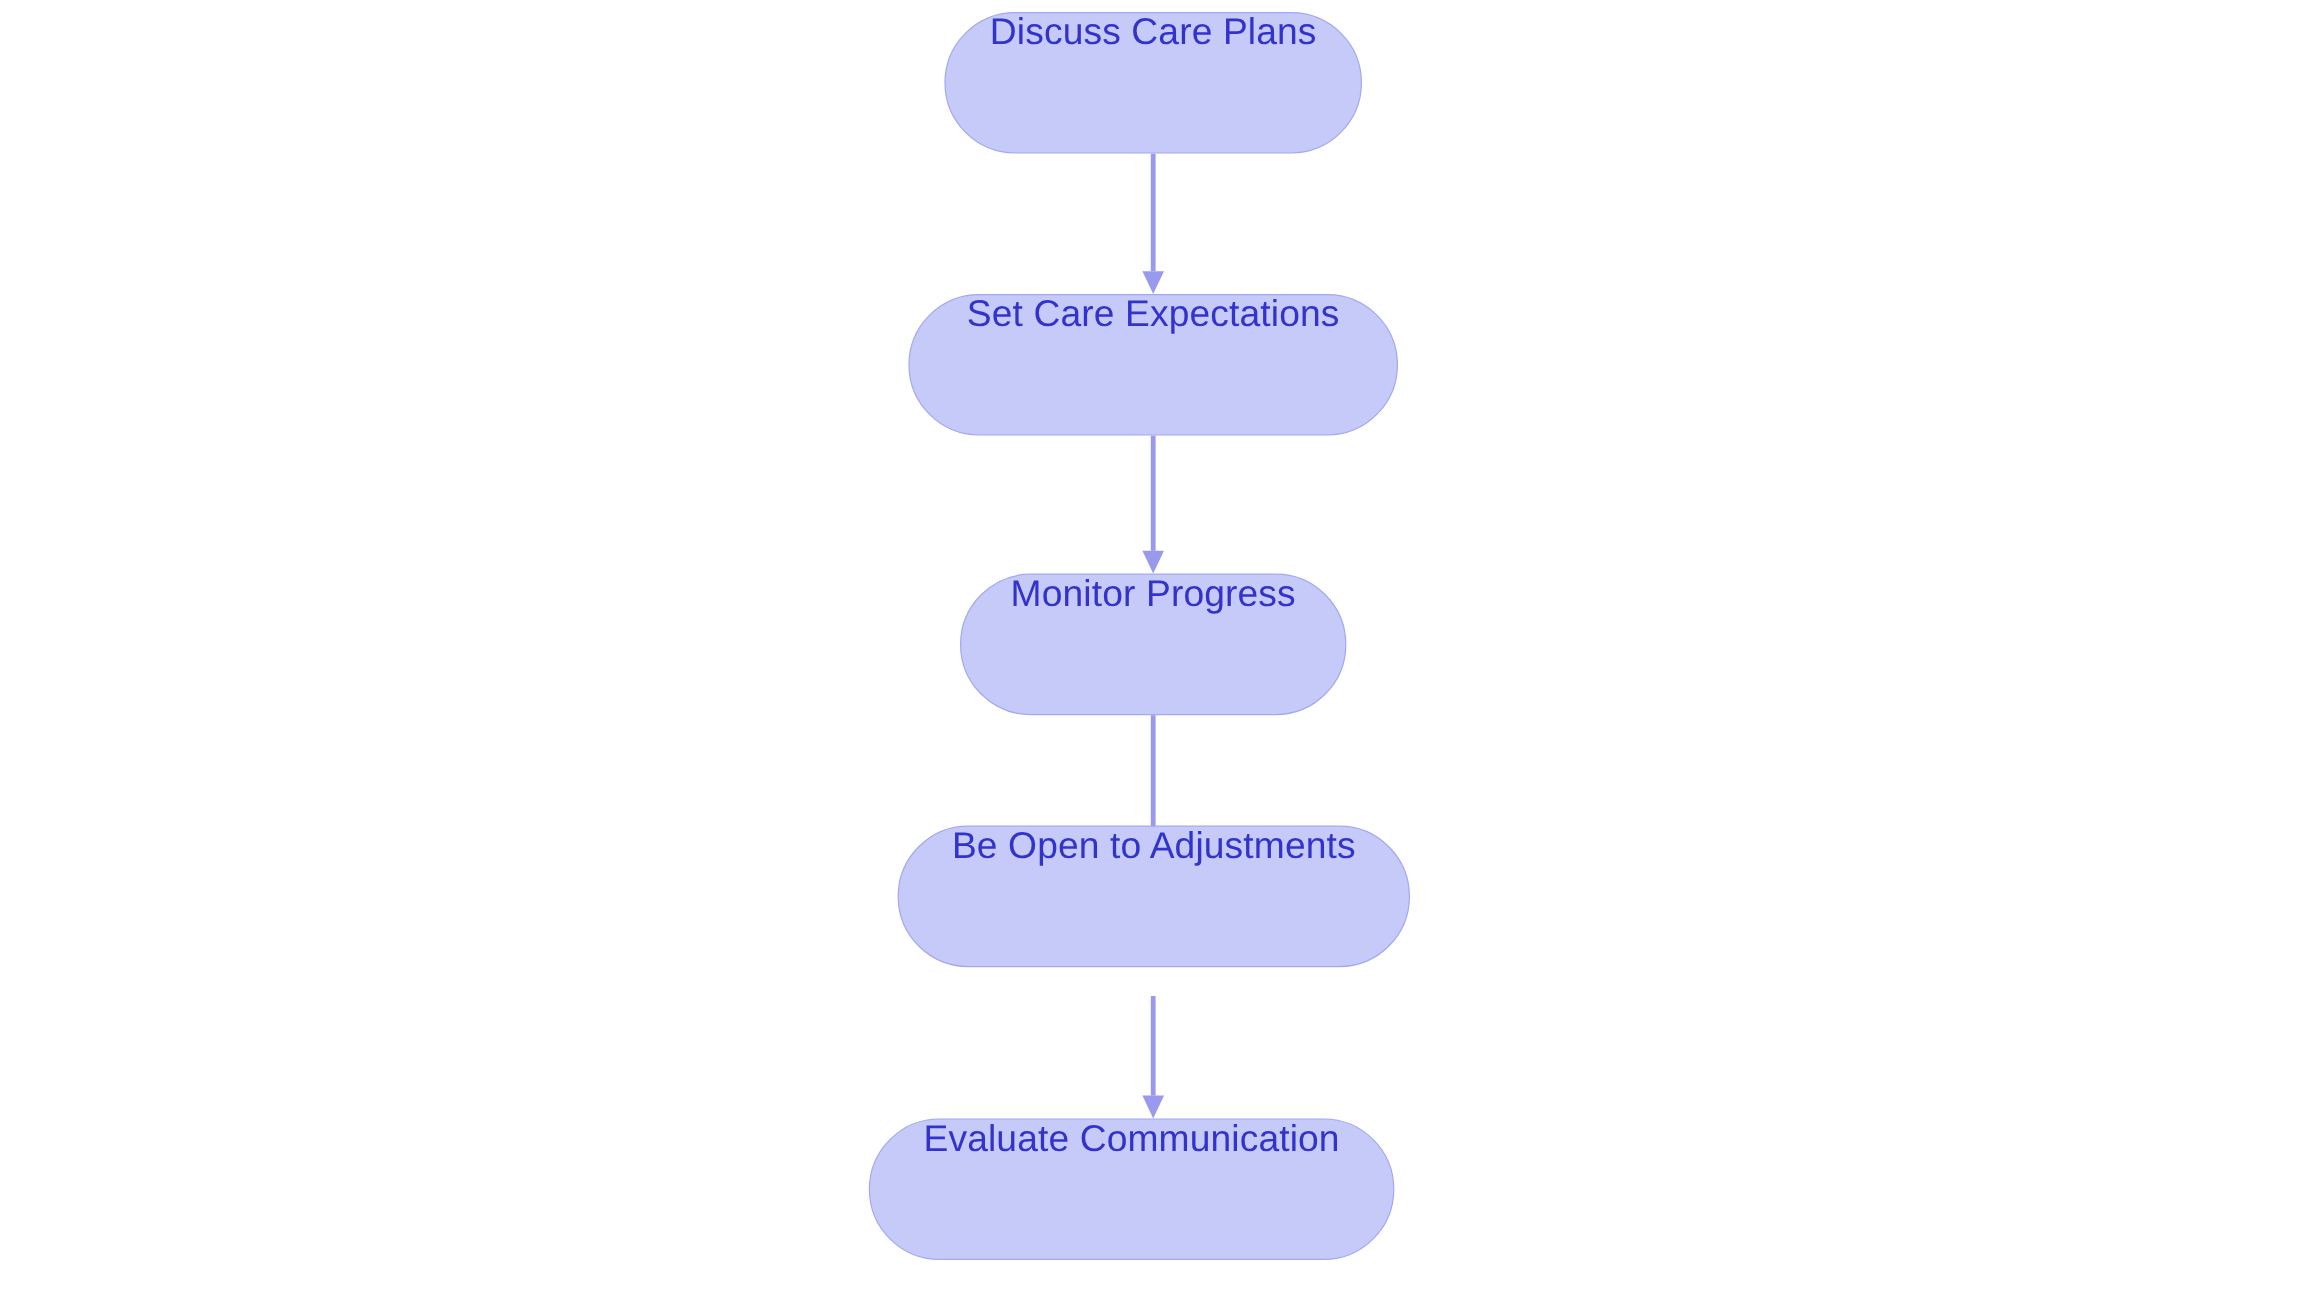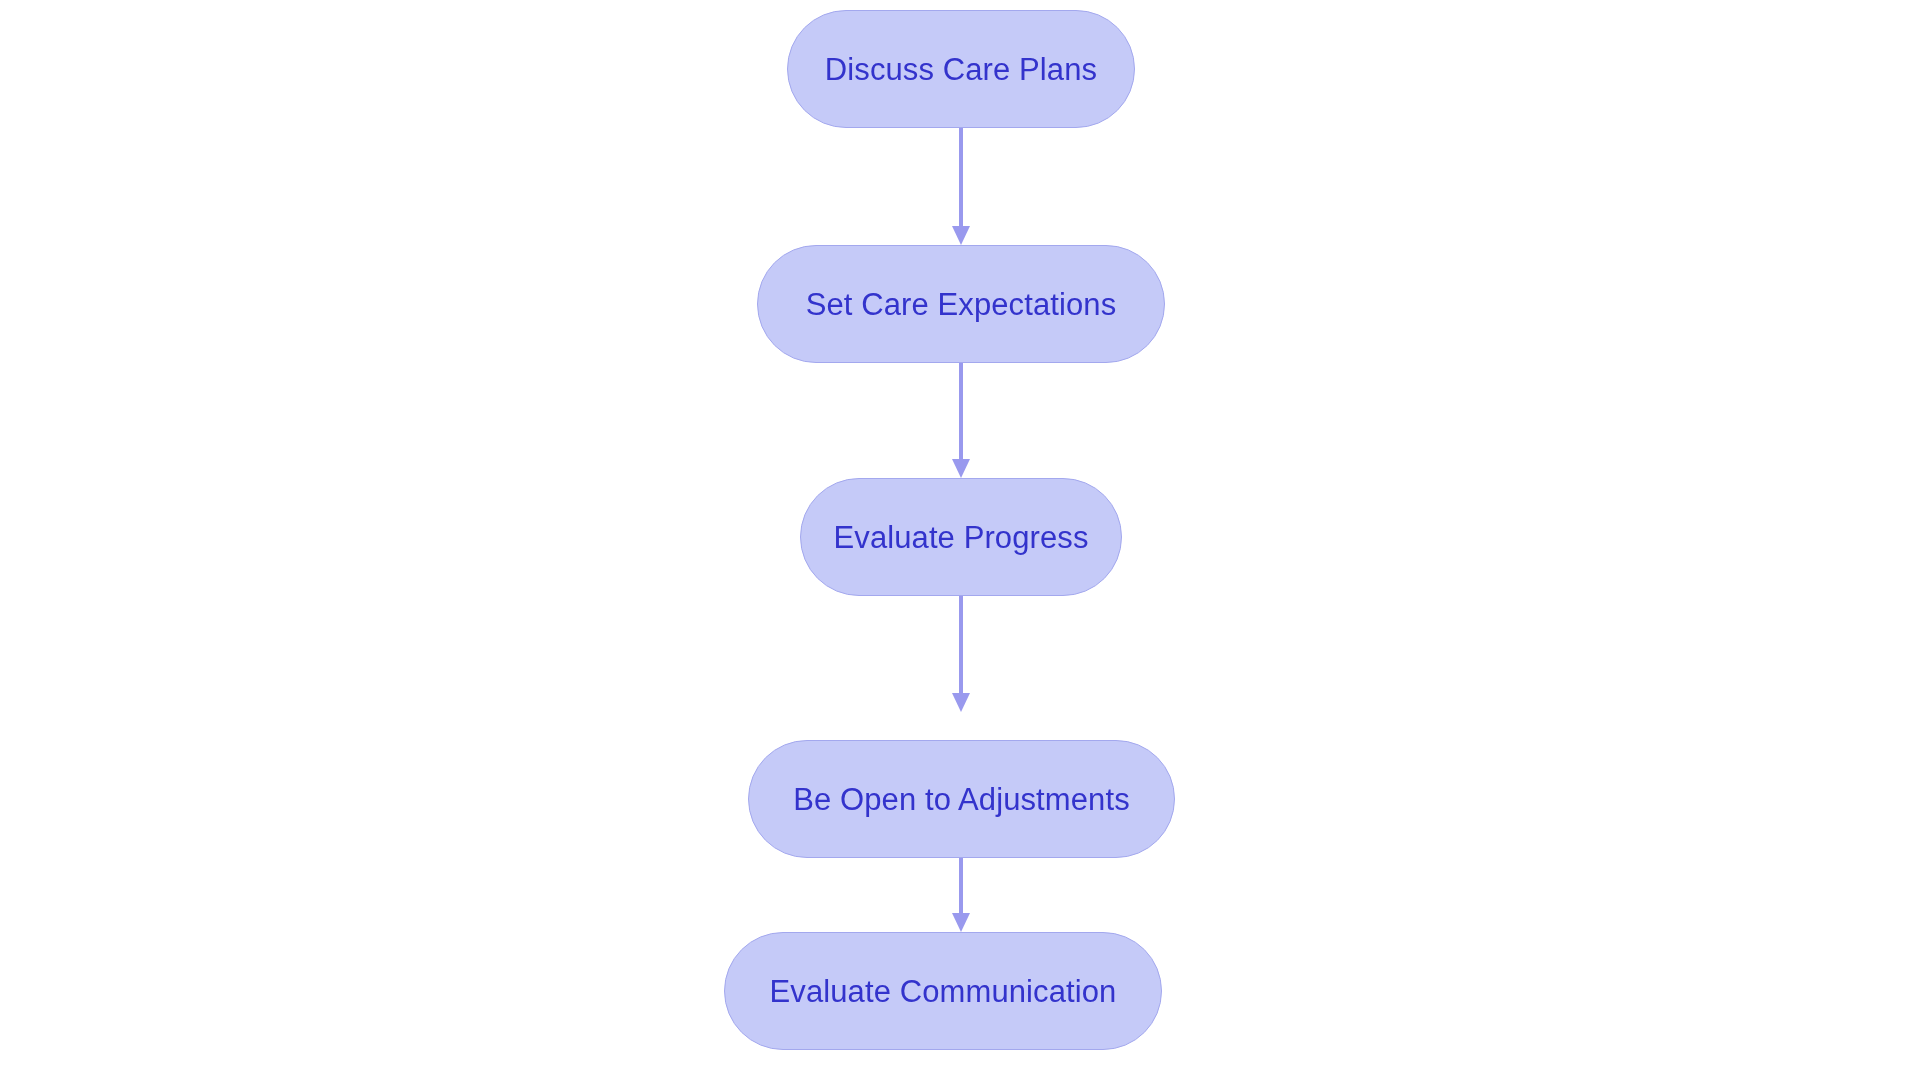--- a/index.html
+++ b/index.html
@@ -39,21 +39,21 @@
   }
 
   .flow-node {
     position: absolute;
     box-sizing: border-box;
     height: 118px;
     border-radius: 59px;
     background: #c5caf8;
     border: 1.6px solid #a3a8ee;
     display: flex;
-    align-items: center;
+    align-items: flex-start;
     justify-content: center;
   }
 
   .flow-node-label {
     color: #3333cc;
     font-family: "Liberation Sans", sans-serif;
     font-size: 31px;
     font-weight: 400;
     letter-spacing: 0.1px;
     line-height: 1;
@@ -98,24 +98,24 @@
 
     <div class="flow-node" style="left:787px; top:10px; width:348px;">
       <span class="flow-node-label">Discuss Care Plans</span>
     </div>
 
     <div class="flow-node" style="left:757px; top:245px; width:408px;">
       <span class="flow-node-label">Set Care Expectations</span>
     </div>
 
     <div class="flow-node" style="left:800px; top:478px; width:322px;">
-      <span class="flow-node-label">Evaluate Progress</span>
+      <span class="flow-node-label">Monitor Progress</span>
     </div>
 
-    <div class="flow-node" style="left:748px; top:740px; width:427px;">
+    <div class="flow-node" style="left:748px; top:688px; width:427px;">
       <span class="flow-node-label">Be Open to Adjustments</span>
     </div>
 
     <div class="flow-node" style="left:724px; top:932px; width:438px;">
       <span class="flow-node-label">Evaluate Communication</span>
     </div>
 
   </div>
 </div>
 

